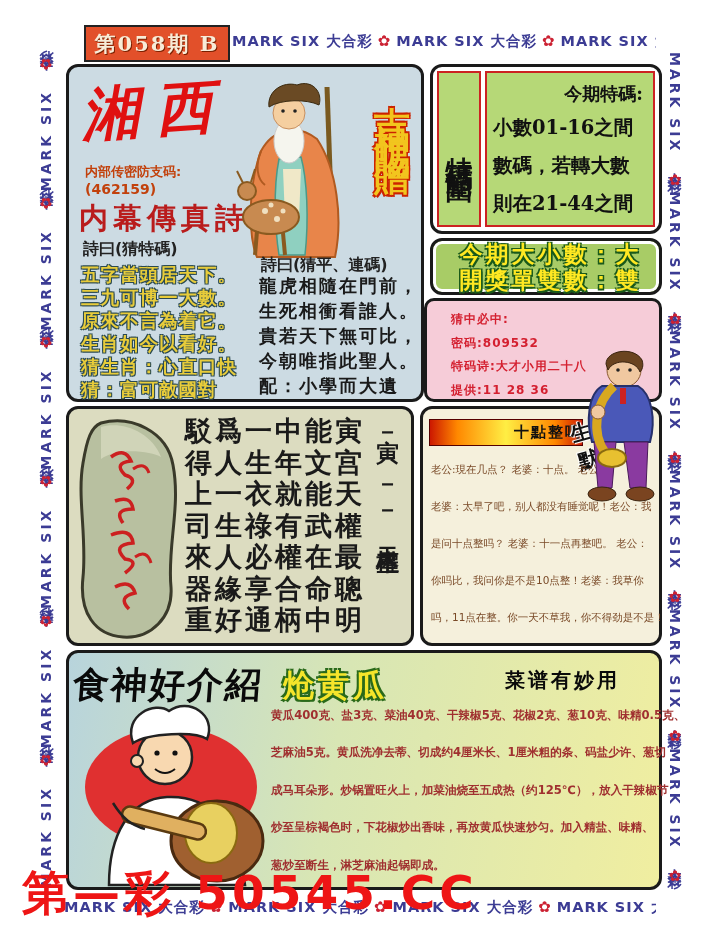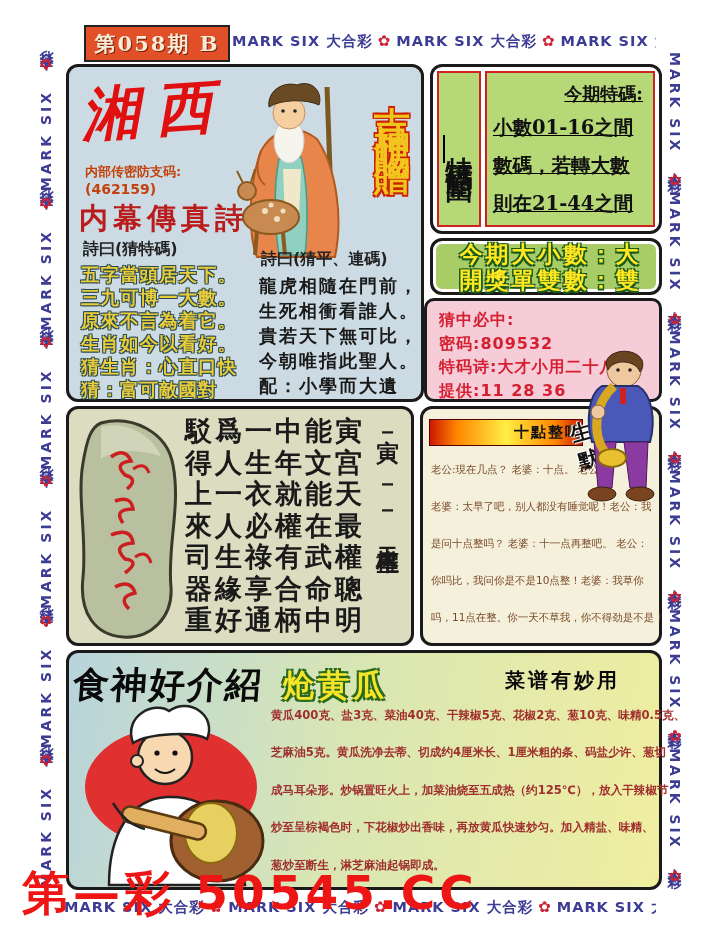--- a/index.html
+++ b/index.html
@@ -45,21 +45,21 @@
         font-weight:900;color:#f2c51e;letter-spacing:18px;
         text-shadow:-1.5px -1.5px 0 #cc2200,1.5px -1.5px 0 #cc2200,-1.5px 1.5px 0 #cc2200,1.5px 1.5px 0 #cc2200;}
   
   .v-range{writing-mode:vertical-rl;text-orientation:upright;font-size:27px;font-weight:900;
         color:#111;letter-spacing:7px;margin:4px auto;}
   .p2-line{font-family:"DejaVu Serif",serif;font-weight:700;color:#111;}
   
   .p3-line{font-size:23px;font-weight:900;color:#ffe822;letter-spacing:3px;line-height:26px;
         text-shadow:-1.5px -1.5px 0 #1a5a1a,1.5px -1.5px 0 #1a5a1a,-1.5px 1.5px 0 #1a5a1a,1.5px 1.5px 0 #1a5a1a,0 0 2px #ffffff;}
   
-  .p4-line{font-size:16px;font-weight:800;color:#d42030;line-height:23.5px;letter-spacing:1px;}
+  .p4-line{font-size:12px;font-weight:800;color:#d42030;line-height:23.5px;letter-spacing:1px;margin-left:12px;}
   
   .grid-row{font-size:27px;font-weight:900;color:#1a1a1a;letter-spacing:3px;line-height:31.5px;
         white-space:nowrap;}
   .v-note{position:absolute;writing-mode:vertical-rl;text-orientation:upright;font-size:23px;
         font-weight:900;color:#1a1a1a;letter-spacing:3px;}
   
   .banner{position:absolute;border:1px solid #550000;display:flex;align-items:center;
         justify-content:flex-end;background:linear-gradient(90deg,#cc1800,#ff8800 18%,#ffee44 50%,#ff8800 82%,#cc1800);
         font-size:15px;font-weight:900;color:#111;letter-spacing:2px;}
   .humor{position:absolute;transform:rotate(-16deg);font-size:21px;font-weight:900;color:#111;
@@ -128,31 +128,31 @@
       <line x1="30" y1="162" x2="28" y2="186" stroke="#8a5a20" stroke-width="4"></line>
       <line x1="56" y1="164" x2="58" y2="186" stroke="#8a5a20" stroke-width="4"></line>
       <circle cx="38" cy="142" r="3" fill="#f0e0c0"></circle>
         <circle cx="50" cy="150" r="3" fill="#f0e0c0"></circle>
       <circle cx="44" cy="136" r="2.5" fill="#f0e0c0"></circle>
         <circle cx="56" cy="142" r="2.5" fill="#f0e0c0"></circle>
     </svg>
 
     <div class="v-gift" style="left:298px;top:10px;height:232px;">吉神賜贈</div>
 
-    <div class="caption" style="left:192px;top:182px;">詩曰(猜平、連碼)</div>
+    <div class="caption" style="left:192px;top:188px;">詩曰(猜平、連碼)</div>
     <div class="poem-k" style="left:190px;top:206px;">
       <div>龍虎相隨在門前，</div>
       <div>生死相衝看誰人。</div>
       <div>貴若天下無可比，</div>
       <div>今朝唯指此聖人。</div>
       <div>配：小學而大遺</div>
     </div>
   </div>
 
-  <div class="panel p2" style="left:430px;top:64px;width:232px;height:170px;text-decoration:underline;">
+  <div class="panel p2" style="left:430px;top:64px;width:232px;height:170px;">
     <div class="cell" style="width:44px;display:flex;align-items:center;justify-content:center;">
       <div class="v-range">特碼範圍</div>
     </div>
     <div class="cell" style="flex:1;padding:6px 6px;">
       <div class="p2-line" style="text-align:right;font-size:18px;padding-right:4px;line-height:30px;">今期特碼:</div>
       <div class="p2-line" style="font-size:19.5px;line-height:38px;">小數01-16之間</div>
       <div class="p2-line" style="font-size:19.5px;line-height:38px;">數碼，若轉大數</div>
       <div class="p2-line" style="font-size:19.5px;line-height:38px;">則在21-44之間</div>
     </div>
   </div>
@@ -193,22 +193,22 @@
       <path d="M44,84 q16,-6 18,8 q-20,0 -10,14" fill="none" stroke="#cc2020" stroke-width="3.5"></path>
       <path d="M40,118 q20,-8 22,8 q-22,2 -8,16 q16,2 0,14" fill="none" stroke="#cc2020" stroke-width="3.5"></path>
       <path d="M44,170 q16,-8 20,6 q-18,4 -6,16" fill="none" stroke="#cc2020" stroke-width="3.5"></path>
       <path d="M62,52 q12,-8 16,4" fill="none" stroke="#cc2020" stroke-width="3"></path>
       <path d="M64,140 q12,-8 16,6" fill="none" stroke="#cc2020" stroke-width="3"></path>
     </svg>
     <div class="abs" style="left:116px;top:6px;">
       <div class="grid-row">駁爲一中能寅</div>
       <div class="grid-row">得人生年文宫</div>
       <div class="grid-row">上一衣就能天</div>
+      <div class="grid-row">司生祿有武權</div>
       <div class="grid-row">來人必權在最</div>
-      <div class="grid-row">司生祿有武權</div>
       <div class="grid-row">器緣享合命聰</div>
       <div class="grid-row">重好通柄中明</div>
     </div>
     <div class="v-note" style="left:304px;top:12px;height:220px;">寅－－－－天權星</div>
   </div>
 
   <div class="panel p6" style="left:420px;top:406px;width:242px;height:240px;">
     <div class="banner" style="left:6px;top:10px;width:152px;height:25px;">
       <span>十點整嗎</span>
     </div>

